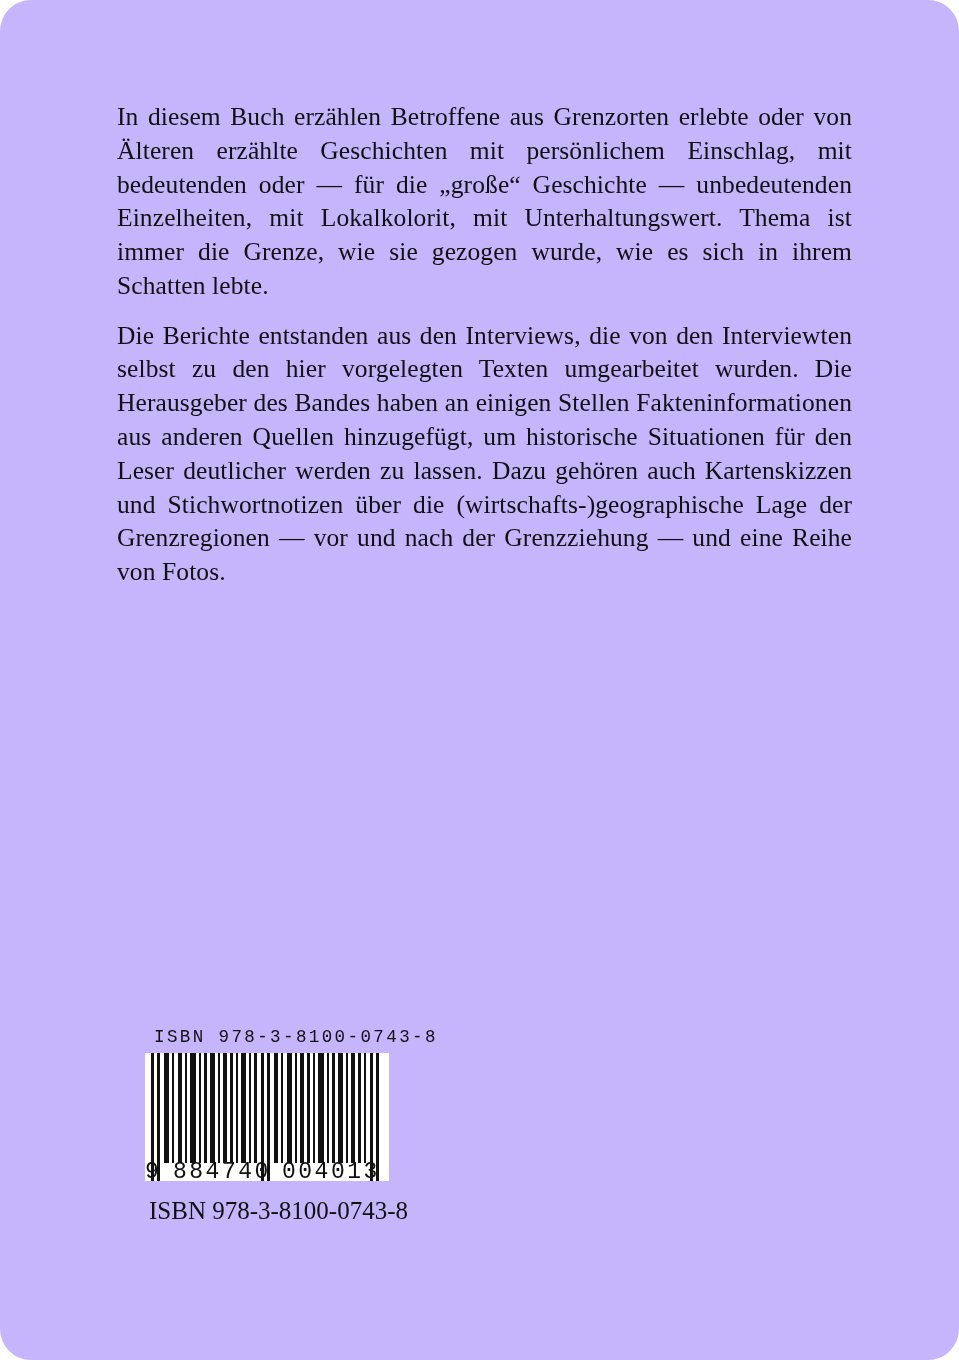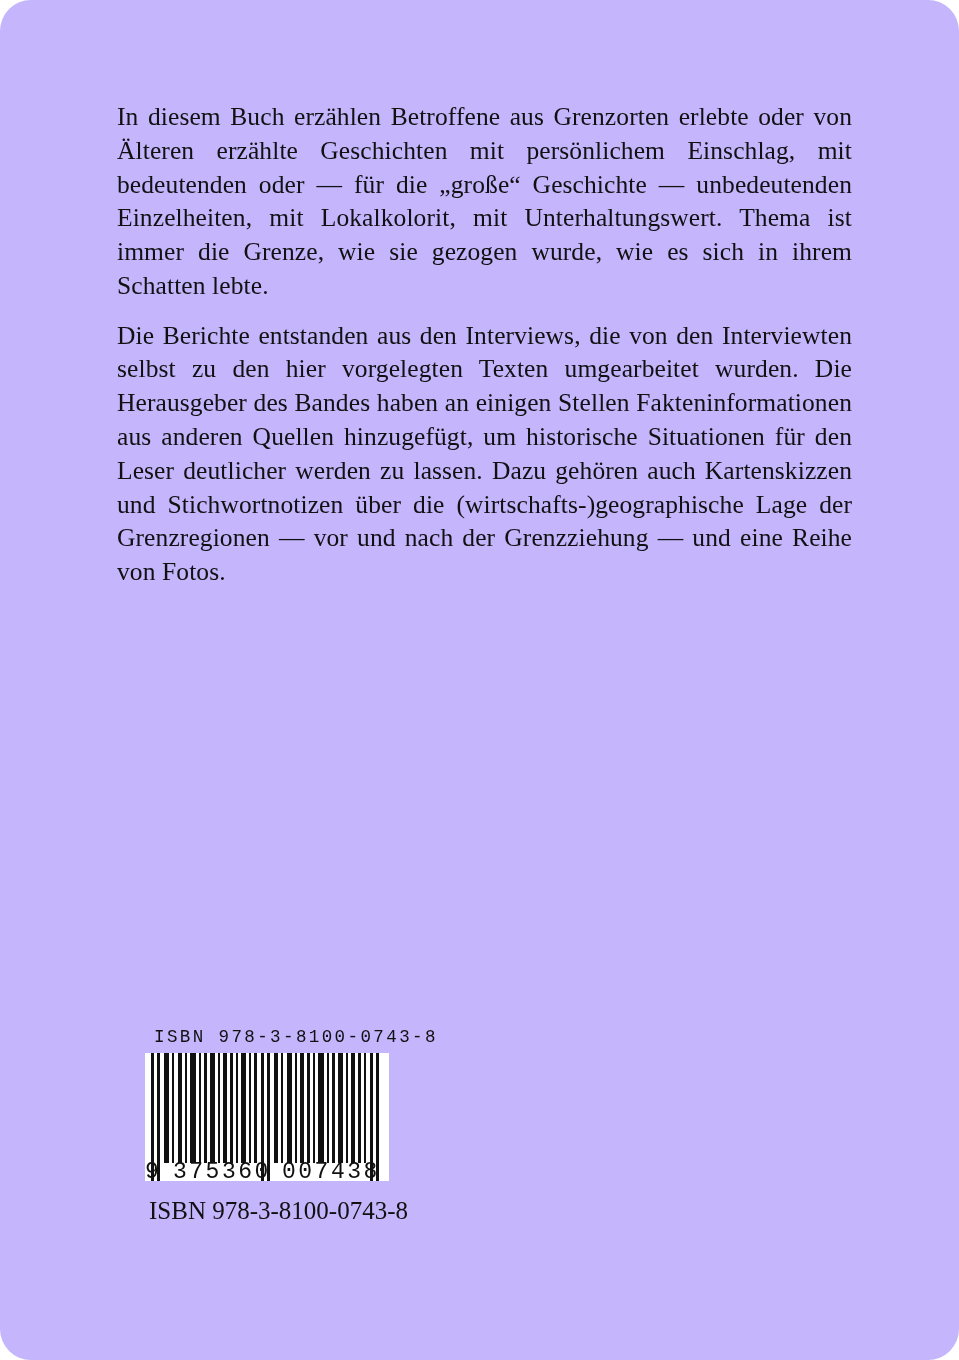--- a/index.html
+++ b/index.html
@@ -158,20 +158,20 @@
           <rect x="213" y="0" width="3" height="110"></rect>
           <rect x="219" y="0" width="2" height="110"></rect>
           <rect x="225" y="0" width="3" height="128"></rect>
           <rect x="231" y="0" width="3" height="128"></rect>
         </g>
       </svg>
     </div>
 
     <div class="barcode-digits">
       <span class="bd-left">9</span>
-      <span class="bd-mid">375360</span>
-      <span class="bd-right">007438</span>
+      <span class="bd-mid">884740</span>
+      <span class="bd-right">004013</span>
     </div>
 
     <div class="isbn-bottom">ISBN 978-3-8100-0743-8</div>
 
   </div>
 </div>
 
 </body></html>

